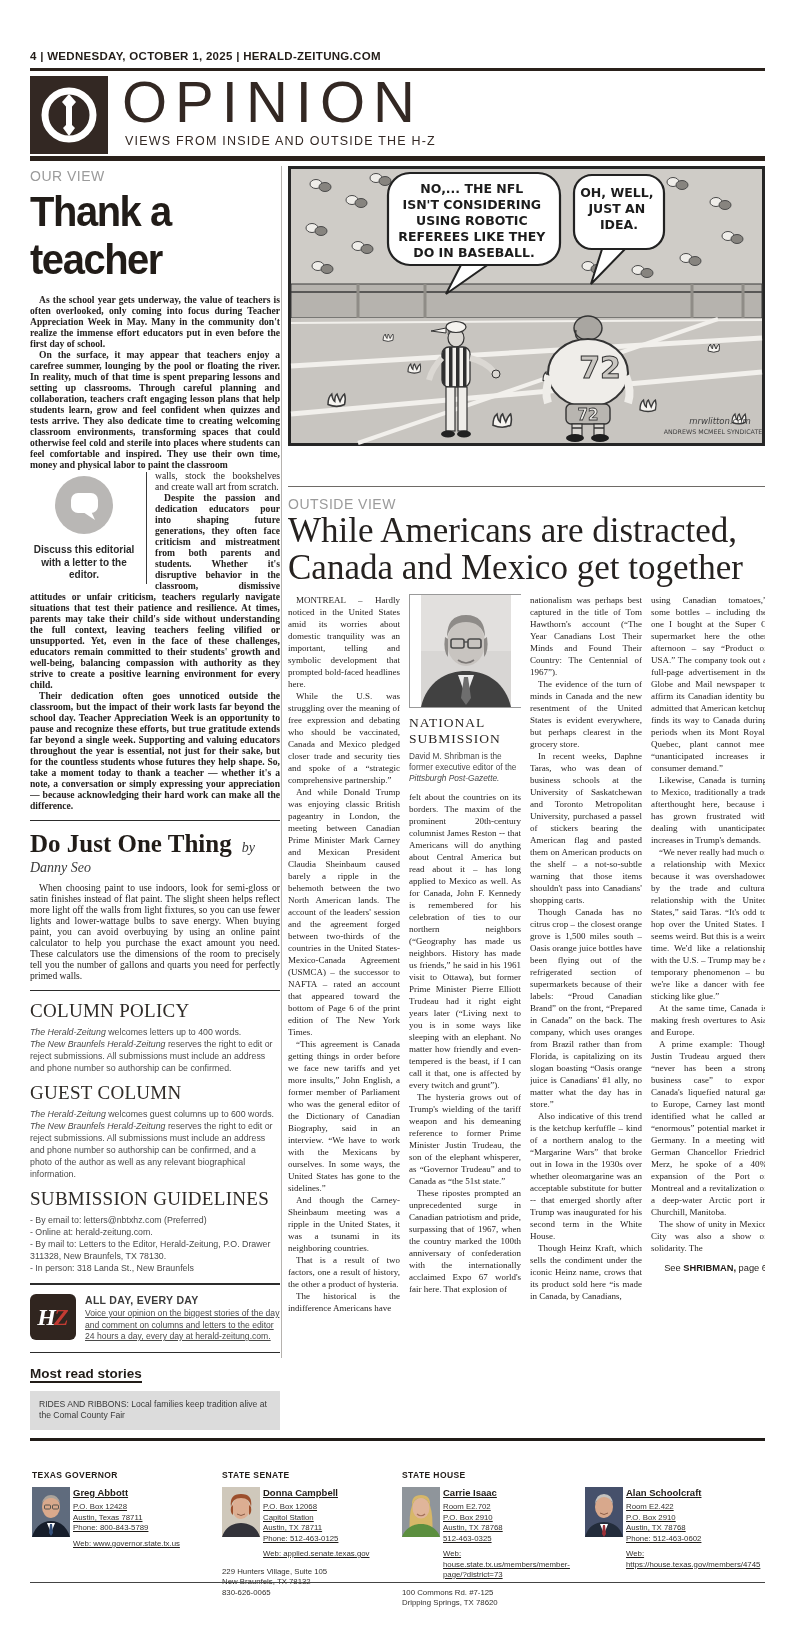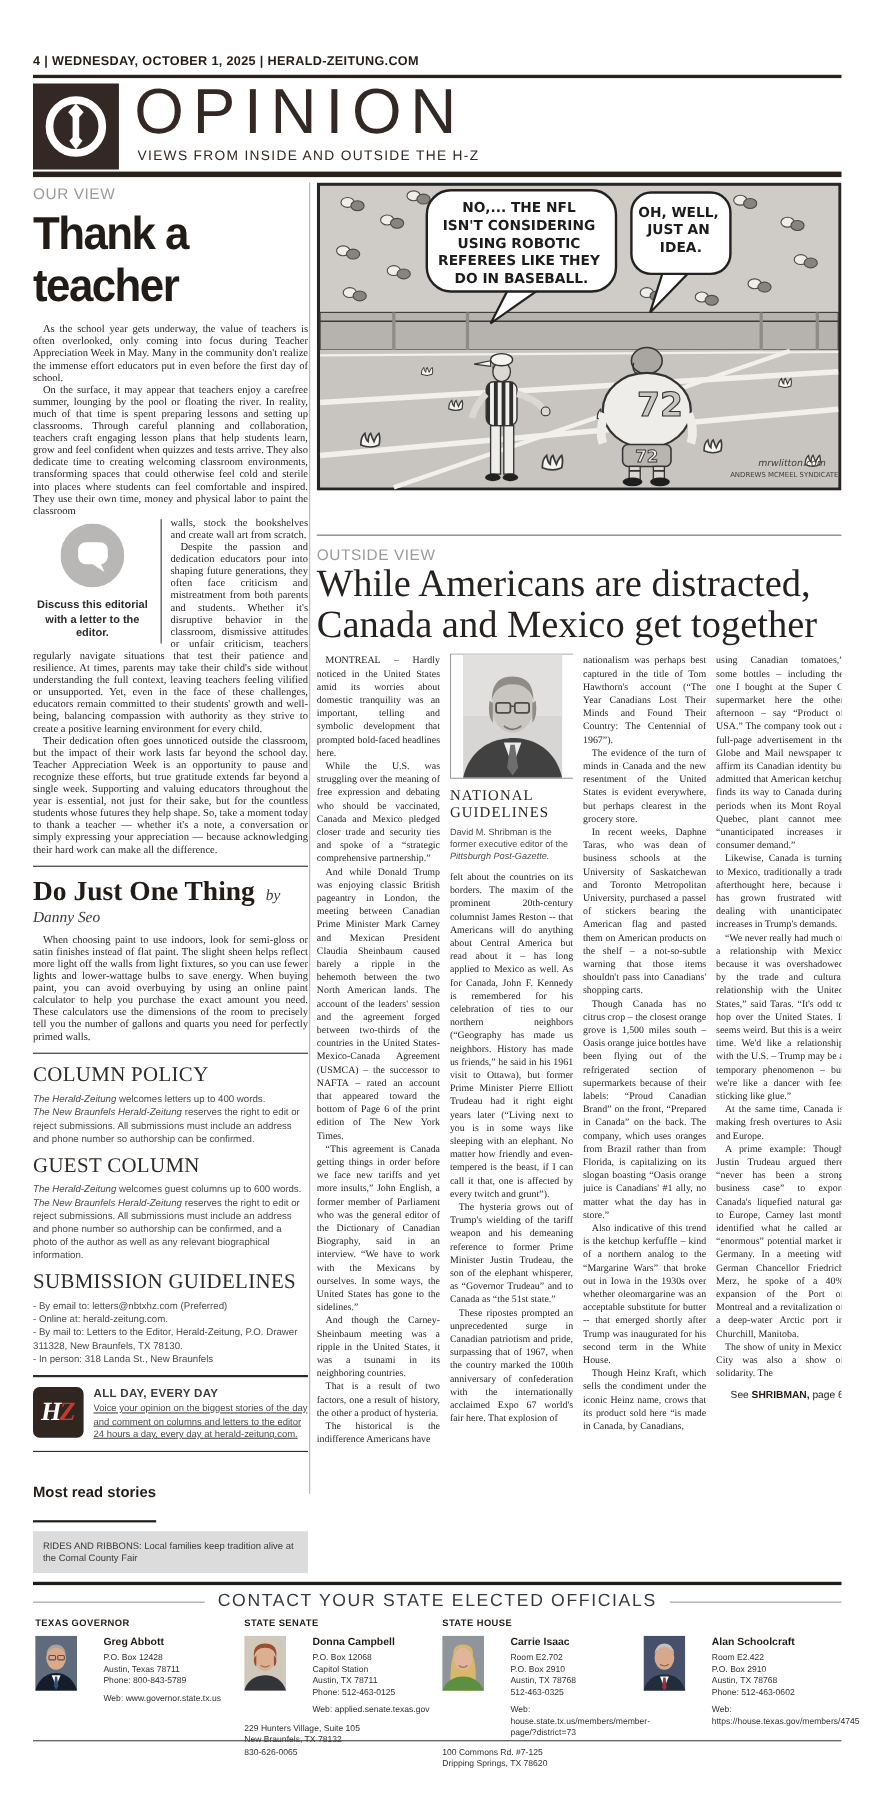--- a/index.html
+++ b/index.html
@@ -19,21 +19,21 @@
     font-size:12.5px;letter-spacing:1.2px;color:#332823;}
   .rule-mast{position:absolute;left:30px;top:156px;width:735px;height:5px;background:#2a211b;}
 
   
   .left-col{position:absolute;left:30px;top:168px;width:250px;height:1262px;overflow:hidden;}
   .kicker{font-family:"Liberation Sans",sans-serif;font-size:14px;color:#9b9b9b;
     letter-spacing:.5px;margin:0 0 4px 0;}
   .left-headline{font-family:"Liberation Sans",sans-serif;font-size:42px;font-weight:700;
     letter-spacing:-1.5px;color:#211c18;margin:0 0 10px 0;transform:scaleX(.95);transform-origin:left;}
   .edit-body p{font-size:9.6px;line-height:11px;text-align:justify;margin:0;color:#262220;}
-  .edit-body p.ind{text-indent:9px;}
+  .edit-body p.ind{text-indent:9px;font-weight:bold;}
   .discuss-box{float:left;width:108px;padding:4px 8px 2px 0;margin:2px 8px 2px 0;
     border-right:1px solid #3a3a3a;text-align:center;}
   .discuss-circle{width:58px;height:58px;margin:0 auto 6px auto;}
   .discuss-text{font-family:"Liberation Sans",sans-serif;font-size:10px;font-weight:700;
     line-height:1.25;color:#2b2b2b;}
   .hr1{border:none;border-top:1.5px solid #2c2c2c;margin:9px 0;}
   .hr2{border:none;border-top:2.5px solid #2c2c2c;margin:9px 0;}
   .djot-title{font-size:25px;font-weight:700;color:#211c18;margin:2px 0 6px 0;display:inline;}
   .djot-by{font-size:14px;font-style:italic;color:#3a3a3a;display:inline;margin-left:6px;}
   .djot-body{font-size:9.6px;line-height:11px;text-align:justify;text-indent:9px;margin:6px 0 0 0;color:#262220;}
@@ -45,21 +45,21 @@
   .allday{display:flex;gap:9px;margin:6px 0 4px 0;align-items:flex-start;}
   .hz-logo{width:46px;height:46px;flex:0 0 46px;background:#30251f;border-radius:6px;
     display:flex;align-items:center;justify-content:center;}
   .hz-logo span{font-family:"Liberation Serif",serif;font-weight:700;font-style:italic;
     font-size:24px;color:#fff;}
   .hz-logo .z{color:#c23b33;margin-left:-2px;}
   .allday-title{font-family:"Liberation Sans",sans-serif;font-size:10.5px;font-weight:700;
     letter-spacing:.3px;color:#3c3c3c;margin:0 0 2px 0;}
   .allday-body{font-family:"Liberation Sans",sans-serif;font-size:8.6px;line-height:11.5px;color:#4a4a4a;margin:0;text-decoration:underline;}
   .mostread-title{font-family:"Liberation Sans",sans-serif;font-size:13.5px;font-weight:700;
-    color:#211c18;border-bottom:2px solid #211c18;display:inline-block;padding-bottom:18px;margin:20px 0 8px 0;}
+    color:#211c18;border-bottom:2px solid #211c18;display:inline-block;padding-bottom:0;margin:4px 0 8px 0;}
   .story-list div{background:#dcdcdc;font-family:"Liberation Sans",sans-serif;font-size:8.6px;
     line-height:11.5px;color:#3a3a3a;padding:8px 9px;margin-bottom:9px;cursor:pointer;}
 
   
   .vdiv{position:absolute;left:281px;top:166px;width:1px;height:1192px;background:#b5b2ae;}
 
   
   .cartoon{position:absolute;left:288px;top:166px;width:477px;height:280px;}
 
   
@@ -84,21 +84,21 @@
     text-align:right;margin-top:9px;}
   .see-line b{font-weight:700;}
 
   
   .foot-rule{position:absolute;left:30px;top:1438px;width:735px;height:3px;background:#211c18;}
   .foot-title{position:absolute;left:30px;top:1447px;width:735px;display:flex;align-items:center;gap:12px;}
   .foot-title .line{flex:1;height:1px;background:#9a9a9a;}
   .foot-title .t{font-family:"Liberation Sans",sans-serif;font-size:16px;letter-spacing:1.5px;color:#3a3a3a;}
   .official-group{position:absolute;top:1470px;font-family:"Liberation Sans",sans-serif;}
   .og-label{font-size:8.5px;font-weight:700;letter-spacing:.4px;color:#211c18;margin-bottom:6px;min-height:11px;}
-  .og-row{display:flex;gap:24px;}
+  .og-row{display:flex;gap:3px;text-decoration:underline;}
   .og-photo{flex:0 0 38px;width:38px;height:50px;}
   .og-name{font-size:9.5px;font-weight:700;color:#211c18;margin-bottom:4px;}
   .og-lines div{font-size:7.8px;line-height:10.5px;color:#33302d;}
   .og-web{font-size:7.8px;line-height:10.5px;color:#33302d;margin-top:5px;}
   .og-extra{margin-top:7px;}
   .og-extra div{font-size:7.8px;line-height:10.5px;color:#33302d;}
   .foot-rule-b{position:absolute;left:30px;top:1582px;width:735px;height:1px;background:#444;}
 </style>
 </head>
 <body>
@@ -334,21 +334,21 @@
           <path d="M24,42 Q22,56 27,62 L27,44 Z" fill="#8e8b88"></path>
           <path d="M66,42 Q68,56 63,62 L63,44 Z" fill="#8e8b88"></path>
           <rect x="30" y="44" width="13" height="9" rx="2" fill="none" stroke="#4a4a4a" stroke-width="1.6"></rect>
           <rect x="47" y="44" width="13" height="9" rx="2" fill="none" stroke="#4a4a4a" stroke-width="1.6"></rect>
           <line x1="43" y1="47" x2="47" y2="47" stroke="#4a4a4a" stroke-width="1.4"></line>
           <path d="M37,65 Q45,71 53,65" stroke="#7a7674" stroke-width="1.6" fill="none"></path>
         </svg>
       </div>
       <div class="persp-label">
         <span>NATIONAL</span><br>
-        <span>GUIDELINES</span>
+        <span>SUBMISSION</span>
       </div>
       <p class="bio"><span>David M. Shribman is the former executive editor of the </span><span class="it">Pittsburgh Post-Gazette.</span></p>
       <div class="coltext lead-flat">
           <p>felt about the countries on its borders. The maxim of the prominent 20th-century columnist James Reston -- that Americans will do anything about Central America but read about it – has long applied to Mexico as well. As for Canada, John F. Kennedy is remembered for his celebration of ties to our northern neighbors (“Geography has made us neighbors. History has made us friends,” he said in his 1961 visit to Ottawa), but former Prime Minister Pierre Elliott Trudeau had it right eight years later (“Living next to you is in some ways like sleeping with an elephant. No matter how friendly and even-tempered is the beast, if I can call it that, one is affected by every twitch and grunt”).</p>
           <p>The hysteria grows out of Trump's wielding of the tariff weapon and his demeaning reference to former Prime Minister Justin Trudeau, the son of the elephant whisperer, as “Governor Trudeau” and to Canada as “the 51st state.”</p>
           <p>These ripostes prompted an unprecedented surge in Canadian patriotism and pride, surpassing that of 1967, when the country marked the 100th anniversary of confederation with the internationally acclaimed Expo 67 world's fair here. That explosion of</p>
         </div>
     </div>
     <div class="acol">
       <div class="coltext lead-flat">
@@ -367,25 +367,20 @@
           <p>“We never really had much of a relationship with Mexico because it was overshadowed by the trade and cultural relationship with the United States,” said Taras. “It's odd to hop over the United States. It seems weird. But this is a weird time. We'd like a relationship with the U.S. – Trump may be a temporary phenomenon – but we're like a dancer with feet sticking like glue.”</p>
           <p>At the same time, Canada is making fresh overtures to Asia and Europe.</p>
           <p>A prime example: Though Justin Trudeau argued there “never has been a strong business case” to export Canada's liquefied natural gas to Europe, Carney last month identified what he called an “enormous” potential market in Germany. In a meeting with German Chancellor Friedrich Merz, he spoke of a 40% expansion of the Port of Montreal and a revitalization of a deep-water Arctic port in Churchill, Manitoba.</p>
           <p>The show of unity in Mexico City was also a show of solidarity. The</p>
         </div>
       <div class="see-line"><span>See </span><b>SHRIBMAN,</b><span> page 6</span></div>
     </div>
   </div>
 
   <div class="foot-rule"></div>
-  <div class="foot-title">
-    <div class="line"></div>
-    <div class="t">CONTACT YOUR STATE ELECTED OFFICIALS</div>
-    <div class="line"></div>
-  </div>
 
   <div class="official-group" style="left:32px;width:172px;">
     <div class="og-label">TEXAS GOVERNOR</div>
     <div class="og-row">
       <svg class="og-photo" viewBox="0 0 38 50">
         <rect width="38" height="50" fill="#5f6b7d"></rect>
         <path d="M0,50 C3,39 11,34 19,34 C27,34 35,39 38,50 Z" fill="#161d2a"></path>
         <polygon points="15,36 23,36 19,46" fill="#ffffff"></polygon>
         <polygon points="18,37 20,37 21,46 19,49 17,46" fill="#334f7a"></polygon>
         <ellipse cx="19" cy="20" rx="9" ry="11" fill="#d9a98c"></ellipse>

